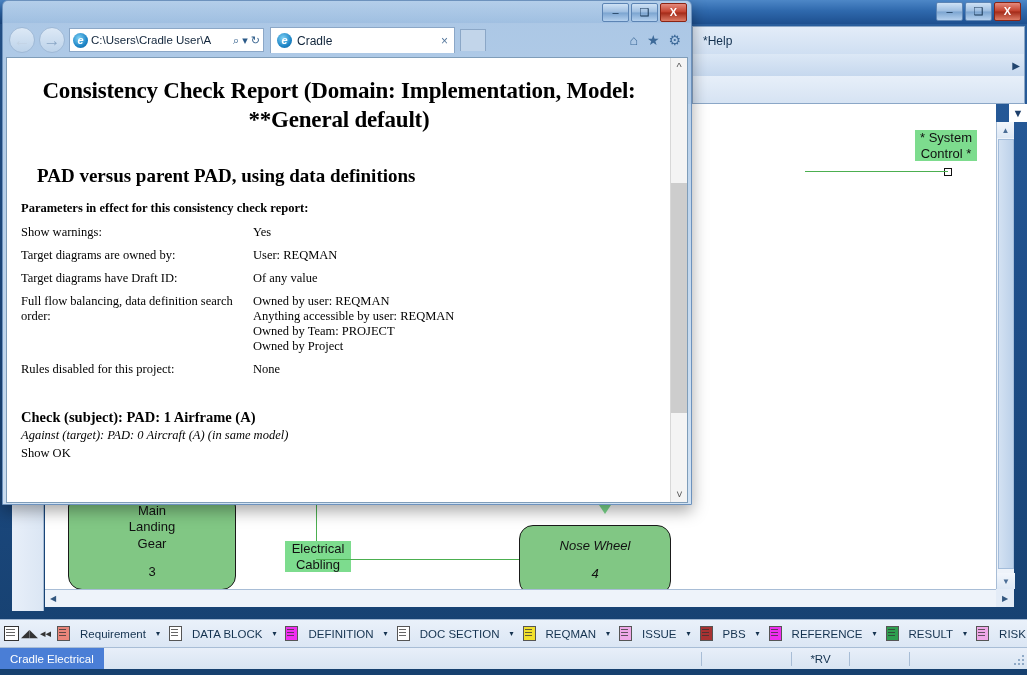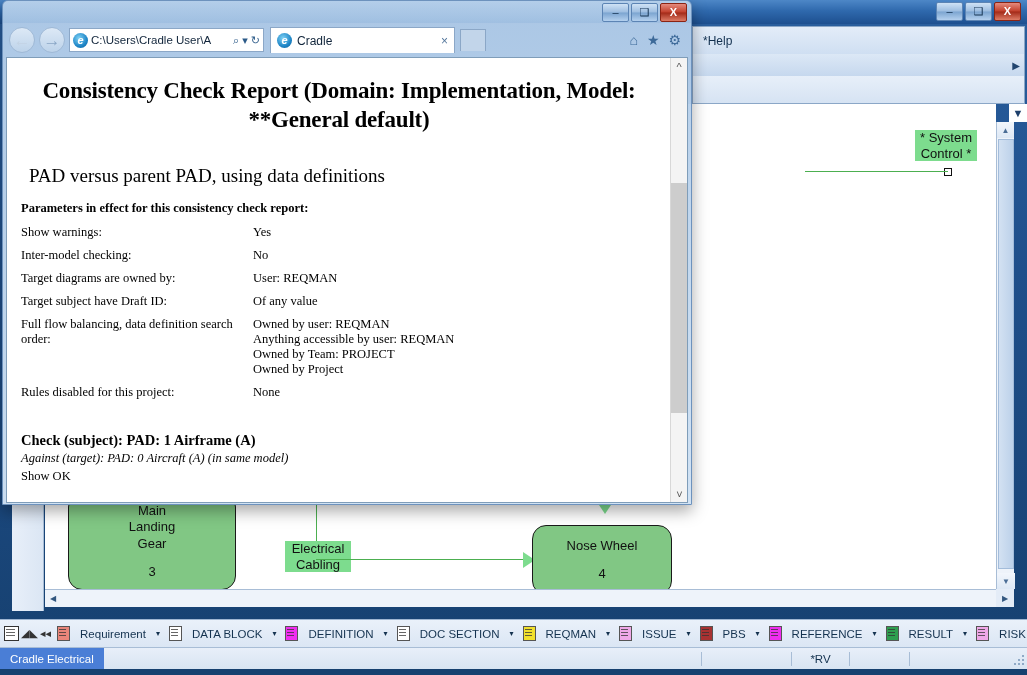--- a/index.html
+++ b/index.html
@@ -256,21 +256,21 @@
   #ie-vscroll .th {
     position:absolute; left:0; top:125px; width:17px; height:230px;
     background:#cdcdcd;
   }
 
   h1.report-title {
     font-size:23px; font-weight:bold; text-align:center;
     margin:8px 0 0 0; line-height:1.28; letter-spacing:-0.2px;
   }
   h2.report-sub {
-    font-size:19px; font-weight:normal; margin:30px 0 14px 8px;
+    font-size:19px; font-weight:bold; margin:30px 0 14px 16px;
   }
   .params-head { font-size:12.5px; font-weight:bold; margin-bottom:9px; }
   table.params { border-collapse:collapse; font-size:12.5px; }
   table.params td { vertical-align:top; padding:0 0 8px 0; }
   table.params td.k { width:232px; padding-right:8px; }
   table.params td.v { width:300px; }
   .val-list div { padding-bottom:0px; }
   h3.check-title { font-size:14.5px; font-weight:bold; margin:24px 0 2px 0; }
   .check-against { font-size:12.5px; font-style:italic; margin-bottom:3px; }
   .check-status { font-size:12.5px; }
@@ -349,21 +349,21 @@
 
     <div class="line" style="left:560px; top:290px; width:1px; height:110px;"></div>
     <div class="arrow-d" style="left:552px; top:398px;"></div>
 
     <div class="line" style="left:271px; top:340px; width:1px; height:105px;"></div>
     <div class="lbl" style="left:240px; top:437px; width:66px; pointer-events:auto;">Electrical
 Cabling</div>
     <div class="line" style="left:271px; top:455px; width:213px; height:1px;"></div>
     <div class="arrow-r" style="left:478px; top:448px;"></div>
 
-    <div class="node" style="left:487px; top:421px; width:140px; height:70px; pointer-events:auto;">
+    <div class="node" style="left:474px; top:421px; width:152px; height:70px; pointer-events:auto;font-style:italic;">
       <span>Nose Wheel</span>
       <span class="num">4</span>
     </div>
   </div>
 
   <div id="doc-collapse">▼</div>
 
   <div id="vscroll">
     <div class="arrow">▲</div>
     <div class="thumb"></div>
@@ -497,33 +497,27 @@
       <div class="params-head">Parameters in effect for this consistency check report:</div>
       <table class="params">
         <tbody id="params-body">
             <tr>
               <td class="k">Show warnings:</td>
               <td class="v val-list">
                 <div>Yes</div>
               </td>
             </tr>
             <tr>
-              <td class="k">Inter-model checking:</td>
-              <td class="v val-list">
-                <div>No</div>
-              </td>
-            </tr>
-            <tr>
               <td class="k">Target diagrams are owned by:</td>
               <td class="v val-list">
                 <div>User: REQMAN</div>
               </td>
             </tr>
             <tr>
-              <td class="k">Target subject have Draft ID:</td>
+              <td class="k">Target diagrams have Draft ID:</td>
               <td class="v val-list">
                 <div>Of any value</div>
               </td>
             </tr>
             <tr>
               <td class="k">Full flow balancing, data definition search order:</td>
               <td class="v val-list">
                 <div>Owned by user: REQMAN</div>
                 <div>Anything accessible by user: REQMAN</div>
                 <div>Owned by Team: PROJECT</div>

